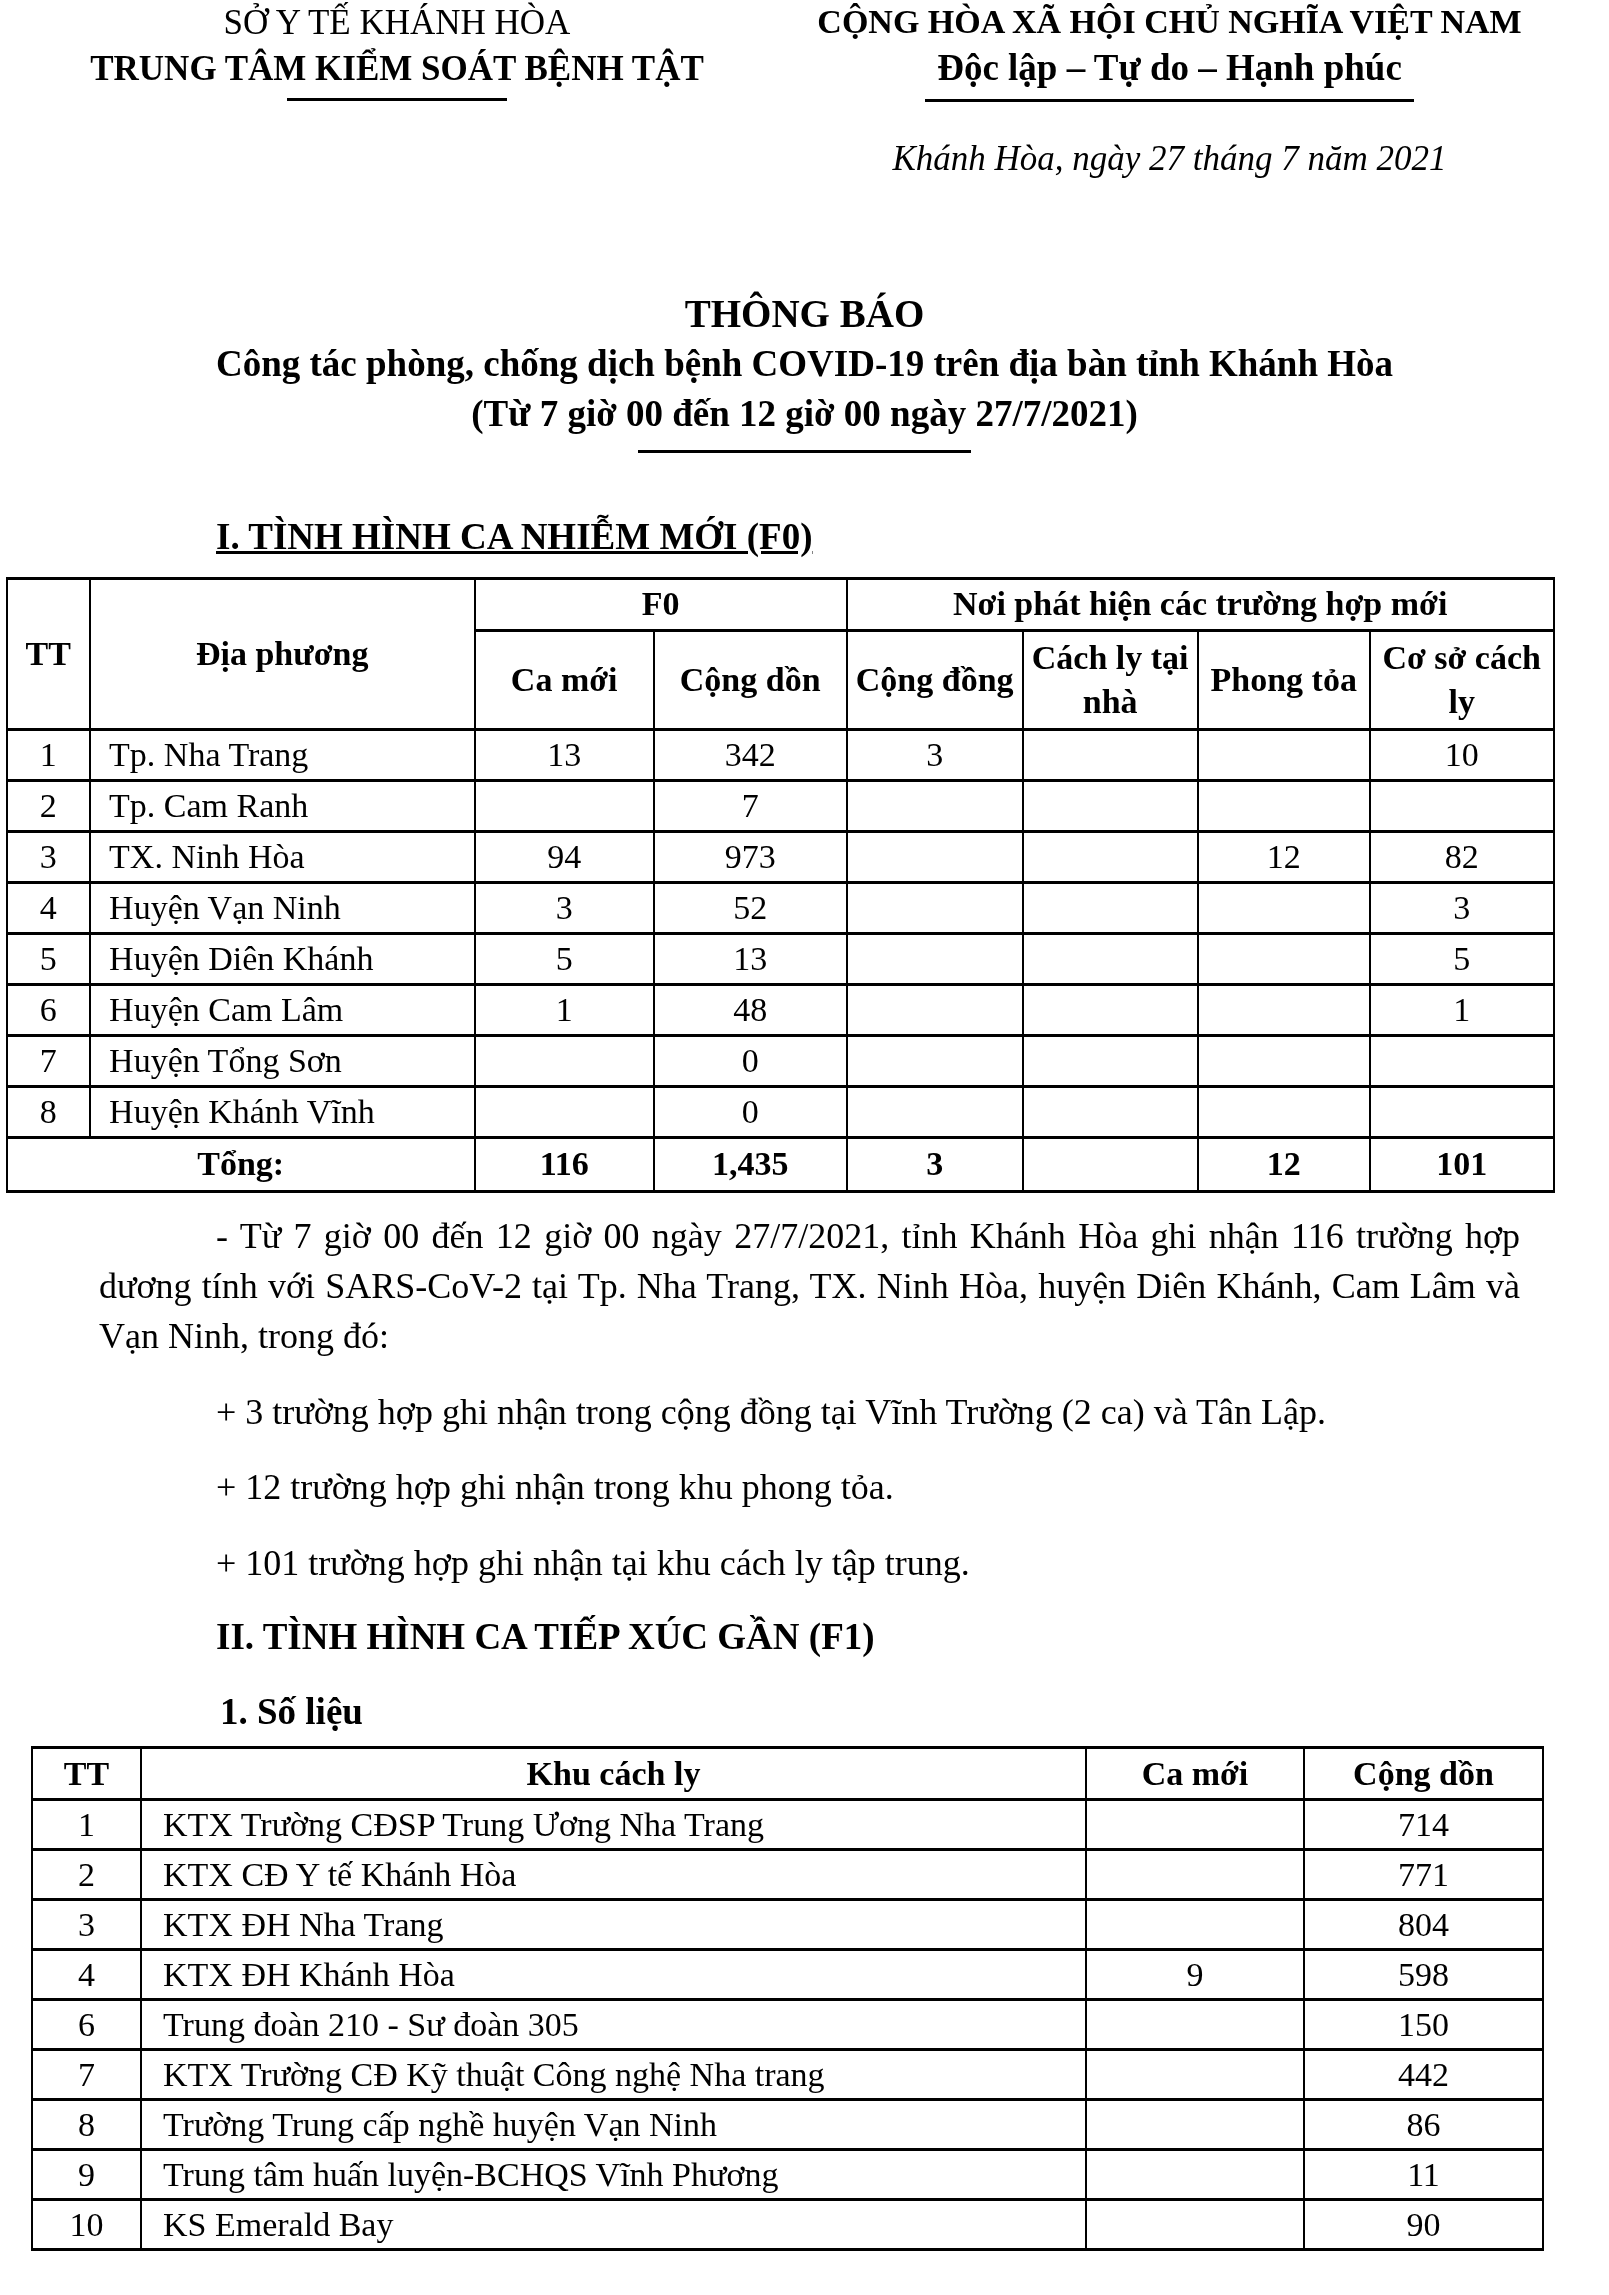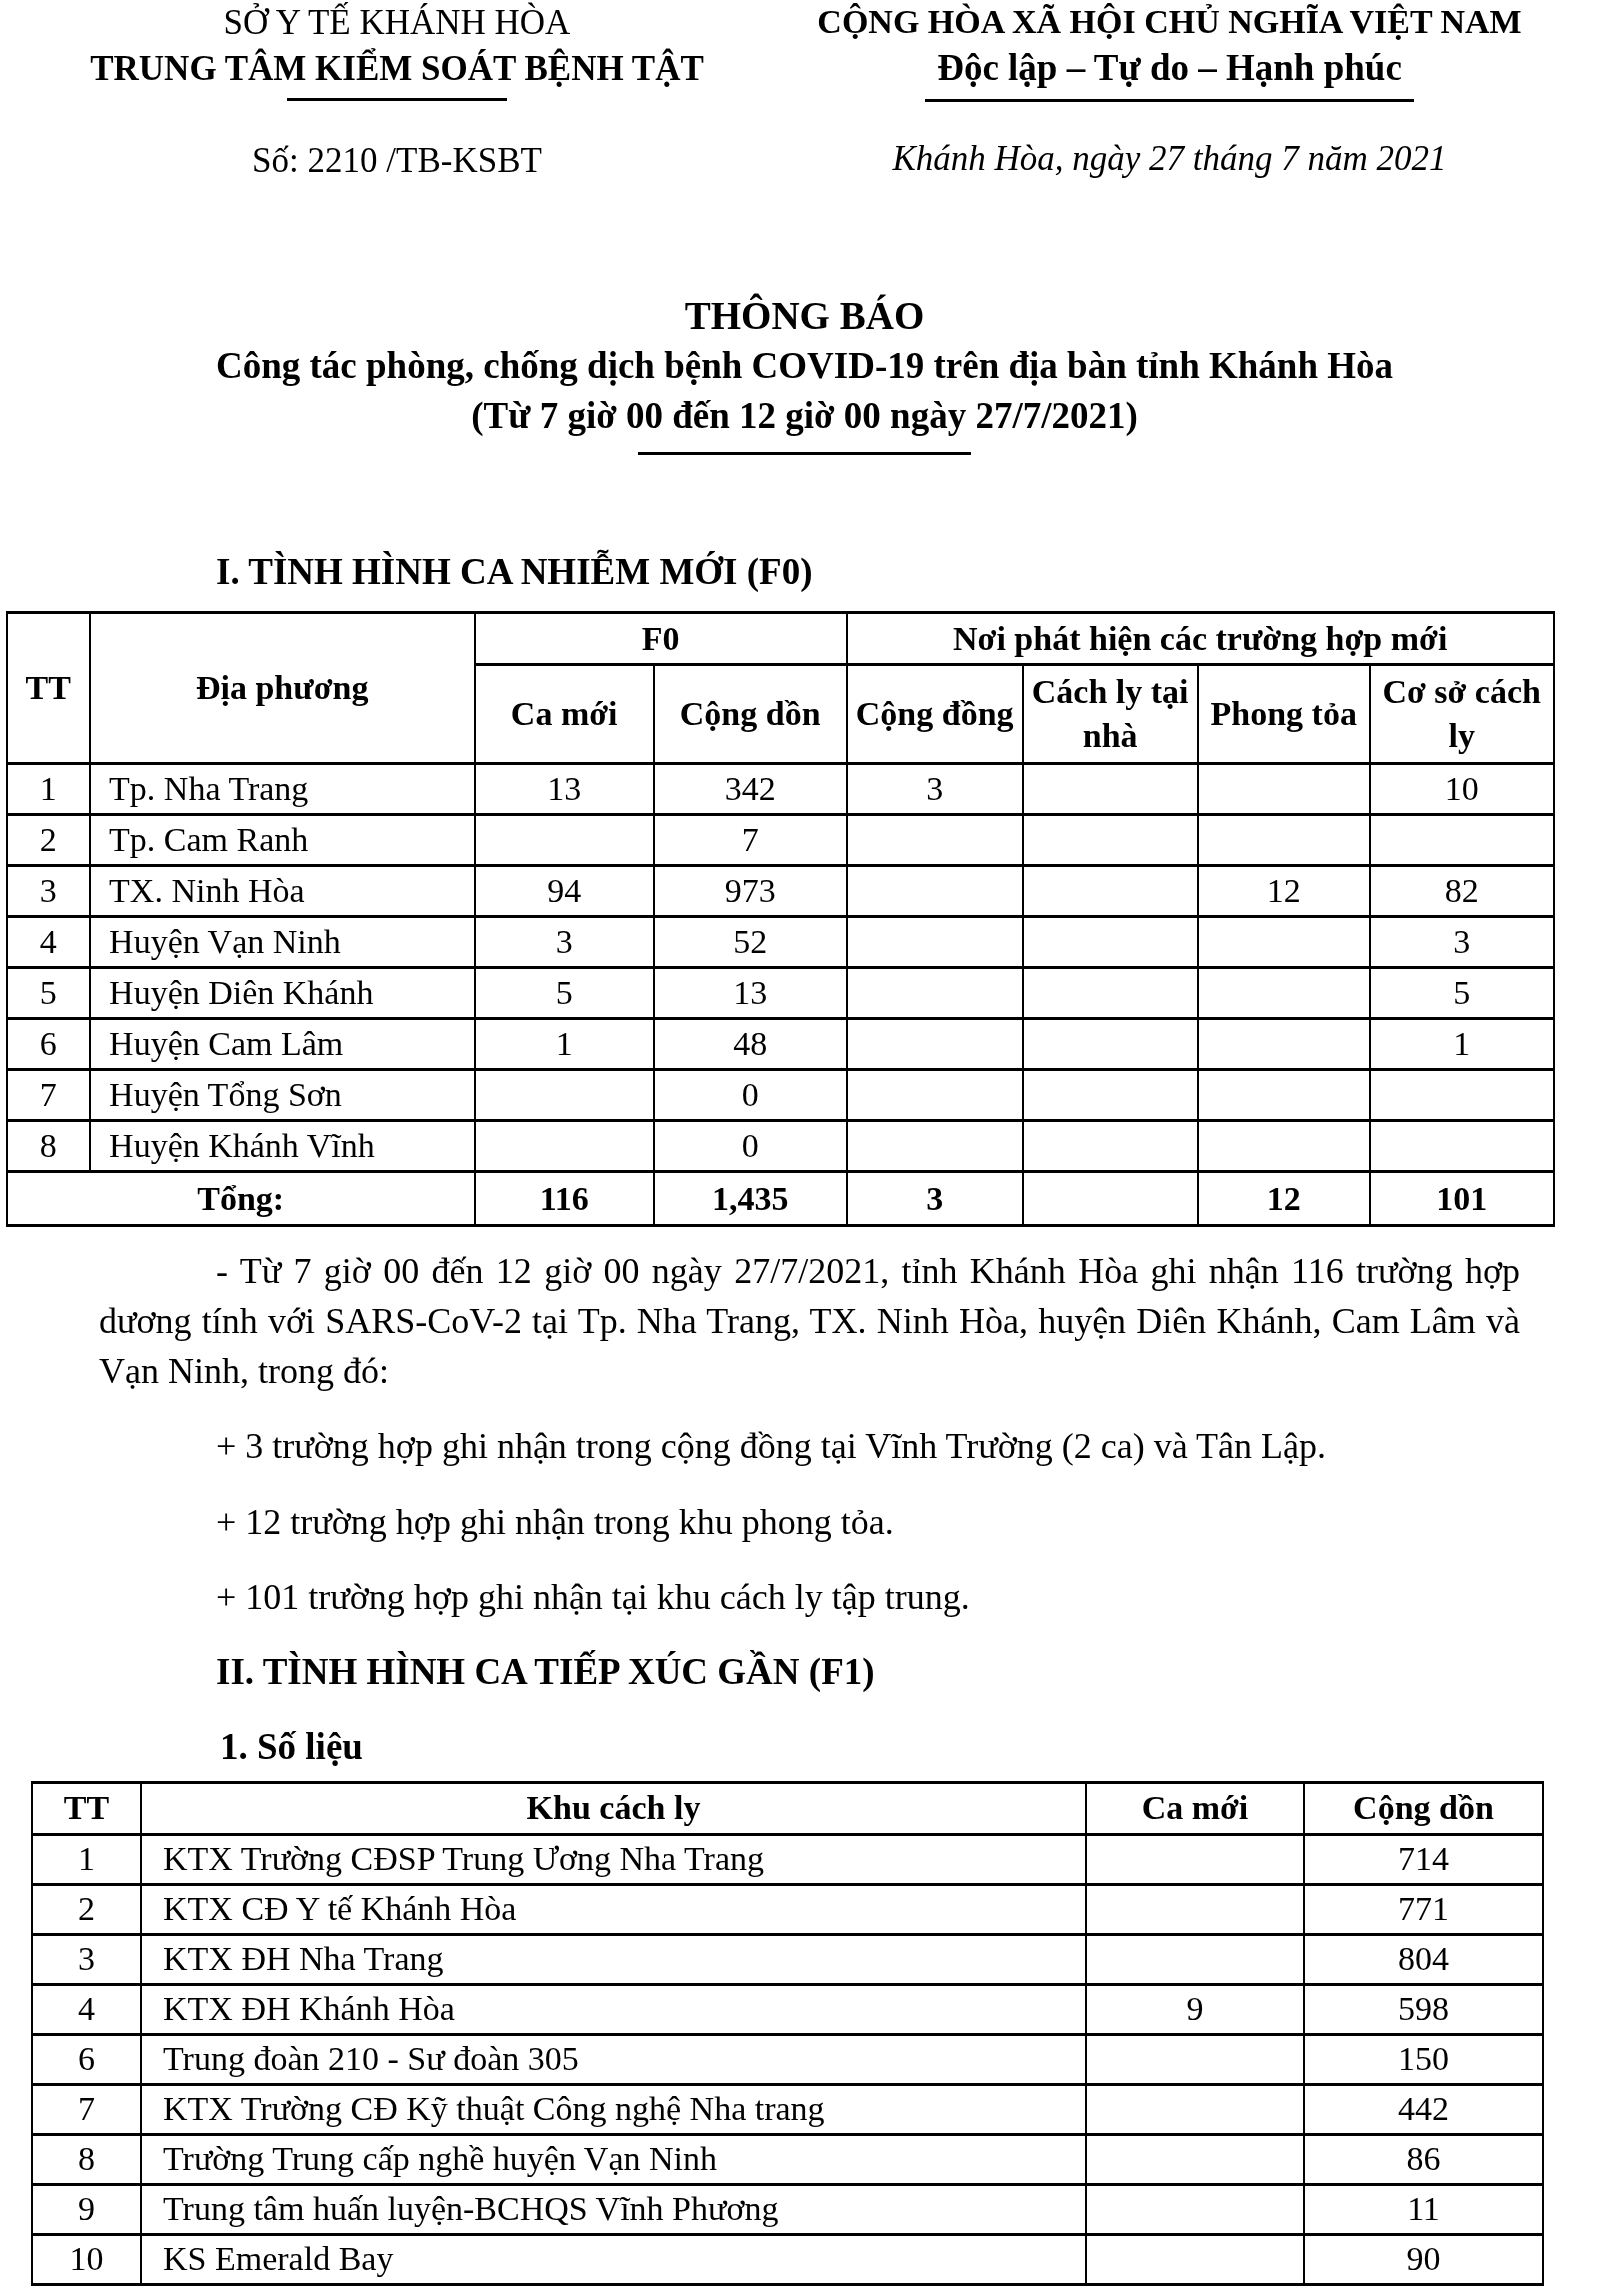--- a/index.html
+++ b/index.html
@@ -23,21 +23,21 @@
   .rule-right { width:489px; }
   .doc-number { margin-top:37px; font-size:35px; }
   .date-line  { margin-top:34px; font-style:italic; font-size:35px; }
   
   .title-block { margin-top:106px; text-align:center; }
   .title-main { font-weight:bold; font-size:39px; line-height:51px; }
   .title-sub  { font-weight:bold; font-size:37px; line-height:50px; }
   .rule-title { width:333px; border-bottom:3.5px solid #000; margin:11.3px auto 0 auto; }
   
   .sec-heading { font-weight:bold; font-size:37px; margin-left:216px; }
-  .sec1-heading { margin-top:93px; margin-bottom:15.6px; }
+  .sec1-heading { margin-top:60px; margin-bottom:15.6px;text-decoration:underline; }
   .sec2-heading { margin-top:21px; }
   .sub-heading { font-weight:bold; font-size:37px; margin-left:220px; margin-top:27px; margin-bottom:10px; }
   
   table { border-collapse:collapse; table-layout:fixed; }
   th,td {
     border:2.1px solid #000; border-top-width:3.5px; border-bottom-width:3.5px;
     font-size:34px; text-align:center; vertical-align:middle;
     overflow:hidden; padding:1.4px 4.3px;
   }
   th { font-weight:bold; }
@@ -58,21 +58,20 @@
 </head>
 <body>
 
 <div class="page">
 
   <div class="hdr">
     <div class="hdr-left">
       <div class="hdr-line1">SỞ Y TẾ KHÁNH HÒA</div>
       <div class="hdr-line2">TRUNG TÂM KIỂM SOÁT BỆNH TẬT</div>
       <div class="rule rule-left"></div>
-      <div class="doc-number">Số: 2210 /TB-KSBT</div>
     </div>
     <div class="hdr-right">
       <div class="hdr-line1">CỘNG HÒA XÃ HỘI CHỦ NGHĨA VIỆT NAM</div>
       <div class="hdr-line2">Độc lập – Tự do – Hạnh phúc</div>
       <div class="rule rule-right"></div>
       <div class="date-line">Khánh Hòa, ngày 27 tháng 7 năm 2021</div>
     </div>
   </div>
 
   <div class="title-block">

